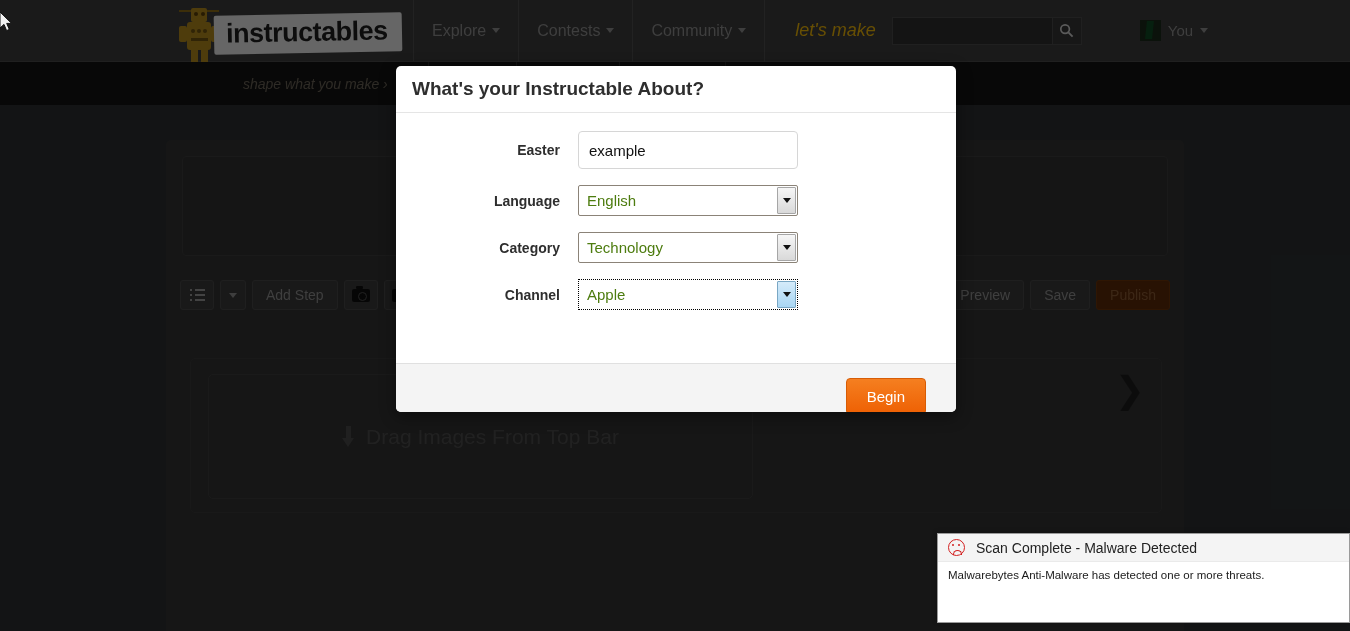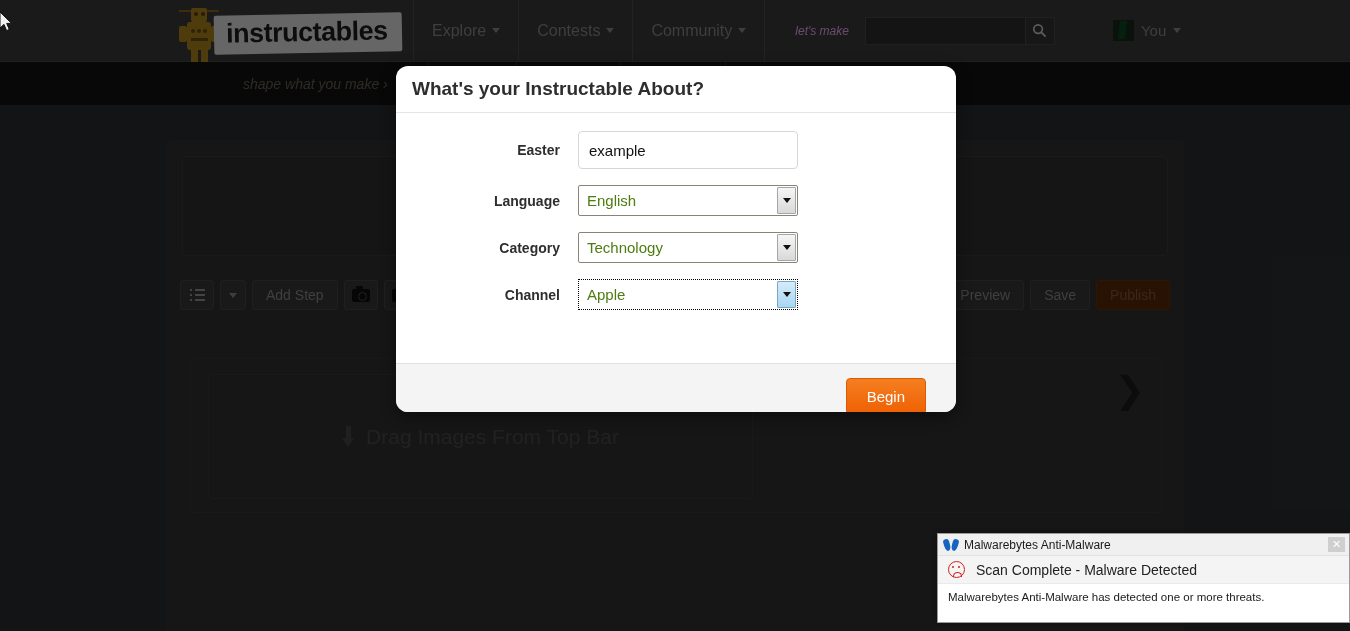--- a/index.html
+++ b/index.html
@@ -58,22 +58,22 @@
     white-space: nowrap;
   }
   .caret {
     width: 0; height: 0;
     border-left: 4px solid transparent;
     border-right: 4px solid transparent;
     border-top: 5px solid #8d8d8d;
     display: inline-block;
   }
   .letsmake {
-    color: #f0abfc;
-    font-size: 12px;
+    color: #eab308;
+    font-size: 18px;
     font-style: italic;
     padding: 0 16px 0 30px;
     display: flex; align-items: center;
     white-space: nowrap;
   }
   .searchwrap { display: flex; align-items: center; }
   .searchbox {
     width: 160px; height: 28px;
     background: #2e2e2e;
     border: 1px solid #4a4a4a;
@@ -265,21 +265,21 @@
     position: absolute; inset: 0;
     background: rgba(0,0,0,0.56);
   }
 
   
   #modal {
     position: absolute;
     left: 396px; top: 66px;
     width: 560px; height: 346px;
     background: #ffffff;
-    border-radius: 12px;
+    border-radius: 5px;
     box-shadow: 0 4px 16px rgba(0,0,0,0.45);
     overflow: hidden;
   }
   .modal-head {
     height: 47px;
     border-bottom: 1px solid #e5e5e5;
     display: flex; align-items: center;
     padding: 0 16px;
   }
   .modal-title {
@@ -597,25 +597,20 @@
     </div>
 
   </div>
 
   <div class="modal-foot">
     <button class="begin-btn">Begin</button>
   </div>
 </div>
 
 <div id="toast">
-  <div class="toast-head">
-    <span class="mb-logo"></span>
-    <span class="toast-title">Malwarebytes Anti-Malware</span>
-    <span class="toast-close">✕</span>
-  </div>
   <div class="toast-alert">
     <span class="sad"></span>
     <span class="toast-alert-text">Scan Complete - Malware Detected</span>
   </div>
   <div class="toast-body">
     <div class="toast-line">Malwarebytes Anti-Malware has detected one or more threats.</div>
   </div>
 </div>
 
 <svg id="cursor" viewBox="0 0 14 22">

